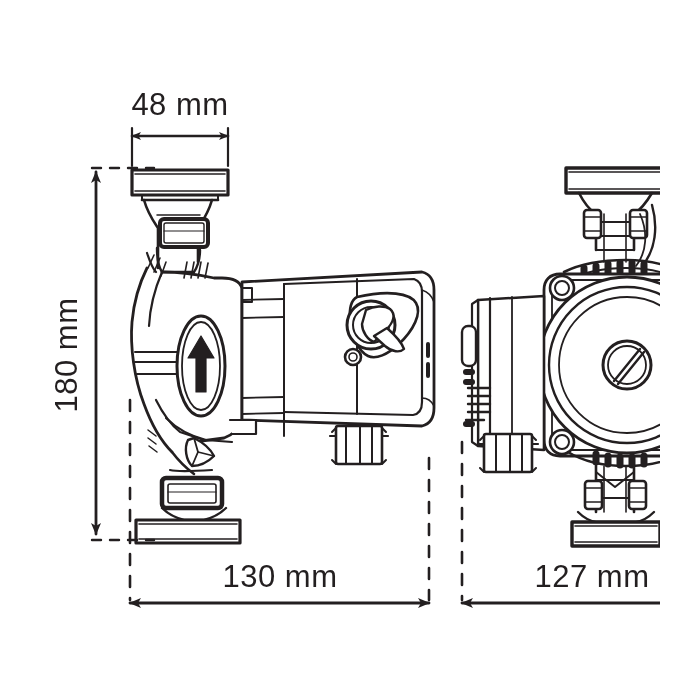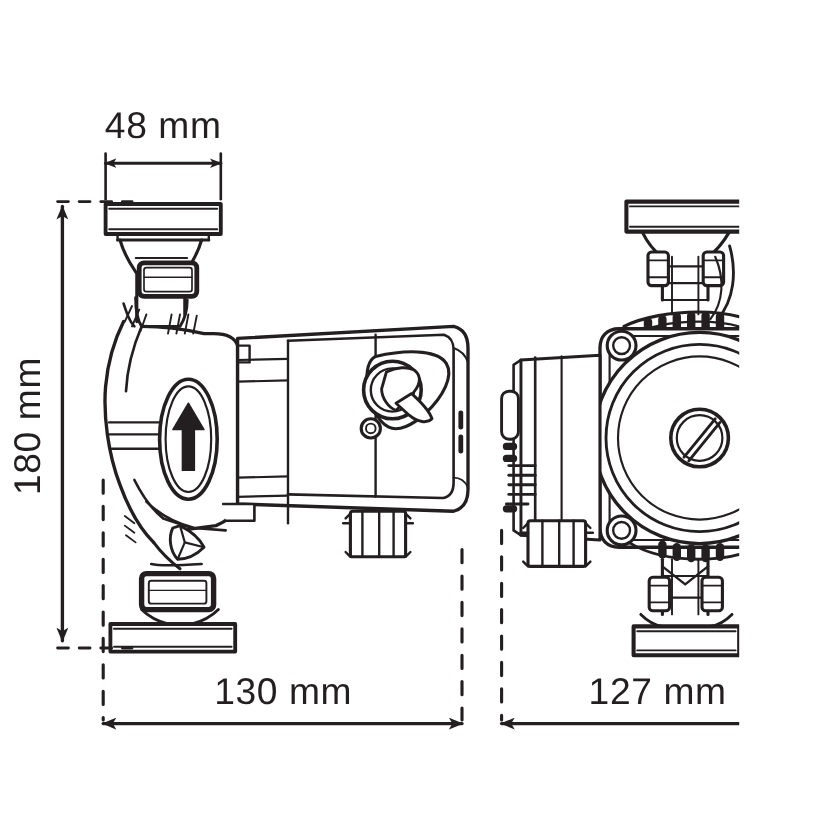--- a/index.html
+++ b/index.html
@@ -9,20 +9,21 @@
   }
   body {
     font-family: "Liberation Sans", sans-serif;
   }
   #canvas {
     position: relative;
     width: 616px;
     height: 700px;
     background: #ffffff;
     overflow: hidden;
+    margin-left: 44px;
   }
   #drawing {
     position: absolute;
     left: 0;
     top: 0;
   }
   .dim-text {
     font-family: "Liberation Sans", sans-serif;
     font-size: 30px;
     fill: #231f20;

